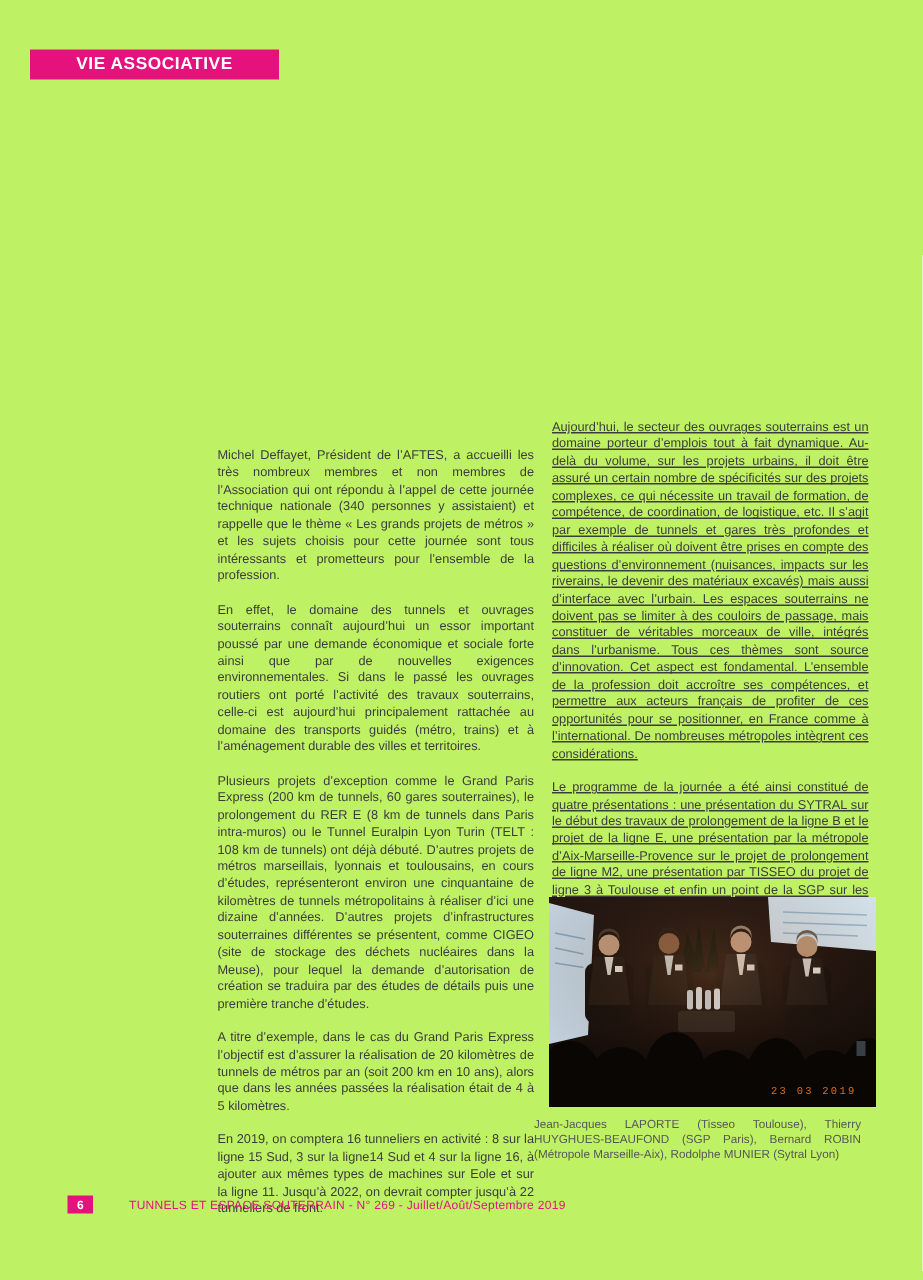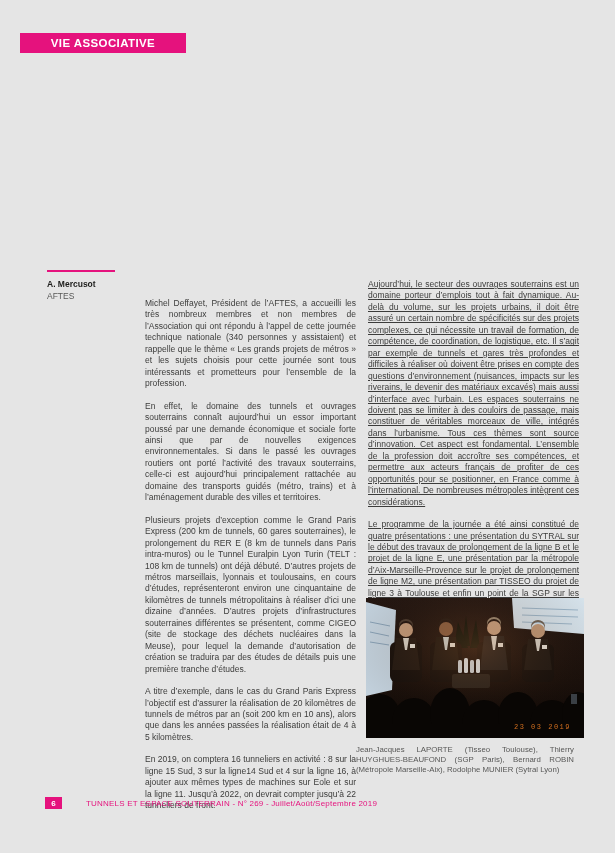--- a/index.html
+++ b/index.html
@@ -1,21 +1,21 @@
 <!DOCTYPE html>
 <html><head>
 <meta charset="utf-8">
 <style>
   * { margin:0; padding:0; box-sizing:border-box; }
   html,body { background:#ffffff; }
   body {
     width:615px; height:853px; position:relative; overflow:hidden;
     font-family:"Liberation Sans", sans-serif; color:#3c3c3b;
   }
-  .page { position:absolute; inset:0; background:#e5e5e5; }
+  .page { position:absolute; inset:0; background:#bef264; }
 
   .banner {
     position:absolute; left:20px; top:33px; width:166px; height:20px;
     background:#E5127D; color:#ffffff; font-weight:bold; font-size:11.5px;
     letter-spacing:0.4px; display:flex; align-items:center; justify-content:center;
   }
 
   .title-block { position:absolute; left:145px; top:88px; width:445px; }
   .title-line {
     font-size:26px; font-weight:bold; color:#1d1d1b; line-height:35px;
@@ -61,25 +61,20 @@
 </head>
 <body>
 
 <div class="page">
 
   <div class="banner">
     <span>VIE ASSOCIATIVE</span>
   </div>
 
 
-  <div class="author-block">
-    <div class="author-rule"></div>
-    <div class="author-name">A. Mercusot</div>
-    <div class="author-org">AFTES</div>
-  </div>
 
   <div class="col col-left">
     <p>Michel Deffayet, Président de l’AFTES, a accueilli les très nombreux membres et non membres de l’Association qui ont répondu à l’appel de cette journée technique nationale (340 personnes y assistaient) et rappelle que le thème « Les grands projets de métros » et les sujets choisis pour cette journée sont tous intéressants et prometteurs pour l’ensemble de la profession.</p>
     <p>En effet, le domaine des tunnels et ouvrages souterrains connaît aujourd’hui un essor important poussé par une demande économique et sociale forte ainsi que par de nouvelles exigences environnementales. Si dans le passé les ouvrages routiers ont porté l’activité des travaux souterrains, celle-ci est aujourd’hui principalement rattachée au domaine des transports guidés (métro, trains) et à l’aménagement durable des villes et territoires.</p>
     <p>Plusieurs projets d’exception comme le Grand Paris Express (200 km de tunnels, 60 gares souterraines), le prolongement du RER E (8 km de tunnels dans Paris intra-muros) ou le Tunnel Euralpin Lyon Turin (TELT : 108 km de tunnels) ont déjà débuté. D’autres projets de métros marseillais, lyonnais et toulousains, en cours d’études, représenteront environ une cinquantaine de kilomètres de tunnels métropolitains à réaliser d’ici une dizaine d’années. D’autres projets d’infrastructures souterraines différentes se présentent, comme CIGEO (site de stockage des déchets nucléaires dans la Meuse), pour lequel la demande d’autorisation de création se traduira par des études de détails puis une première tranche d’études.</p>
     <p>A titre d’exemple, dans le cas du Grand Paris Express l’objectif est d’assurer la réalisation de 20 kilomètres de tunnels de métros par an (soit 200 km en 10 ans), alors que dans les années passées la réalisation était de 4 à 5 kilomètres.</p>
     <p>En 2019, on comptera 16 tunneliers en activité : 8 sur la ligne 15 Sud, 3 sur la ligne14 Sud et 4 sur la ligne 16, à ajouter aux mêmes types de machines sur Eole et sur la ligne 11. Jusqu’à 2022, on devrait compter jusqu’à 22 tunneliers de front.</p>
   </div>
 
   <div class="col col-right">

